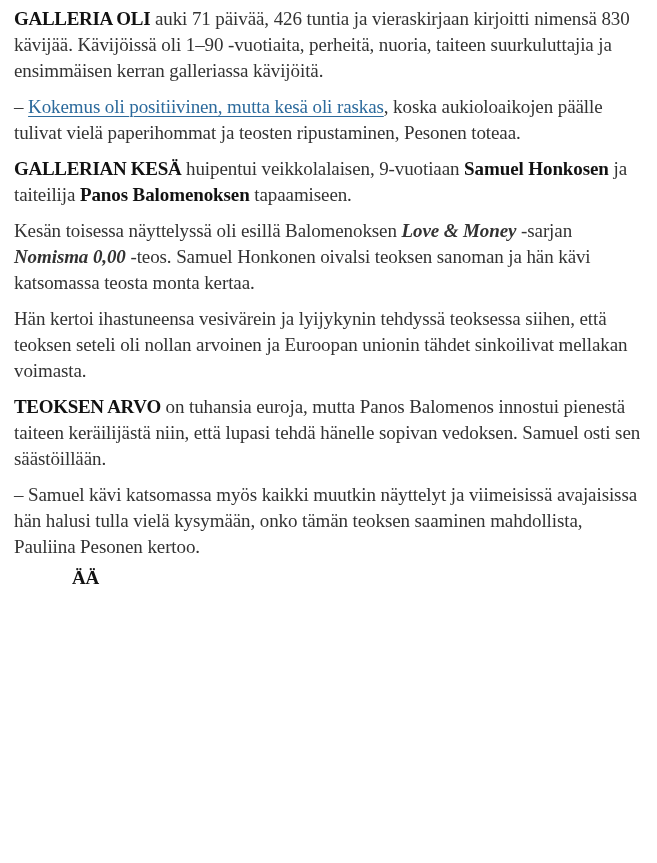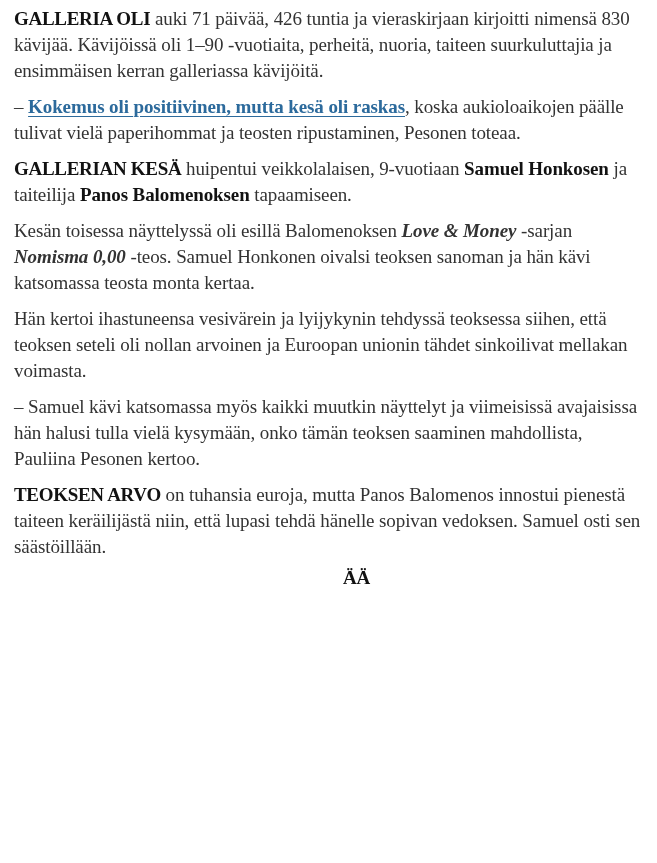--- a/index.html
+++ b/index.html
@@ -33,25 +33,23 @@
   em {
     font-style: italic;
     font-weight: bold;
   }
   a.quote-link {
     color: var(--link-color, #2c6a9c);
     text-decoration: underline;
     text-decoration-thickness: 1px;
     text-underline-offset: 2.5px;
     cursor: pointer;
-    font-weight: bold;
   }
   .clipped {
     margin-top: -5px;  
-    text-align: center;
   }
   .clip-frag {
     margin-left: 58px;
   }
 </style>
 </head>
 <body style="background: rgb(255, 255, 255);">
 
 <div class="article">
 
@@ -59,21 +57,21 @@
 
 
   <p class="para"><span>–  </span><a href="#" class="quote-link">Kokemus oli positiivinen, mutta kesä oli raskas</a><span>, koska aukioloaikojen päälle tulivat vielä paperihommat ja teosten ripustaminen, Pesonen toteaa.</span></p>
 
   <p class="para"><strong class="lead">GALLERIAN KESÄ</strong><span> huipentui veikkolalaisen, 9-vuotiaan </span><strong>Samuel Honkosen</strong><span> ja taiteilija </span><strong>Panos Balomenoksen</strong><span> tapaamiseen.</span></p>
 
   <p class="para"><span>Kesän toisessa näyttelyssä oli esillä Balomenoksen </span><em>Love &amp; Money</em><span> -sarjan </span><em>Nomisma 0,00</em><span> -teos. Samuel Honkonen oivalsi teoksen sanoman ja hän kävi katsomassa teosta monta kertaa.</span></p>
 
   <p class="para"><span>Hän kertoi ihastuneensa vesivärein ja lyijykynin tehdyssä teoksessa siihen, että teoksen seteli oli nollan arvoinen ja Euroopan unionin tähdet sinkoilivat mellakan voimasta.</span></p>
 
+  <p class="para"><strong class="lead">TEOKSEN ARVO</strong><span> on tuhansia euroja, mutta Panos Balomenos innostui pienestä taiteen keräilijästä niin, että lupasi tehdä hänelle sopivan vedoksen. Samuel osti sen säästöillään.</span></p>
+
   <p class="para"><span>– Samuel kävi katsomassa myös kaikki muutkin näyttelyt ja viimeisissä avajaisissa hän halusi tulla vielä kysymään, onko tämän teoksen saaminen mahdollista, Pauliina Pesonen kertoo.</span></p>
-
-  <p class="para"><strong class="lead">TEOKSEN ARVO</strong><span> on tuhansia euroja, mutta Panos Balomenos innostui pienestä taiteen keräilijästä niin, että lupasi tehdä hänelle sopivan vedoksen. Samuel osti sen säästöillään.</span></p>
 
 
 
   <p class="para clipped"><strong class="lead clip-frag">ÄÄ</strong></p>
 
 </div>
 
 </body></html>

